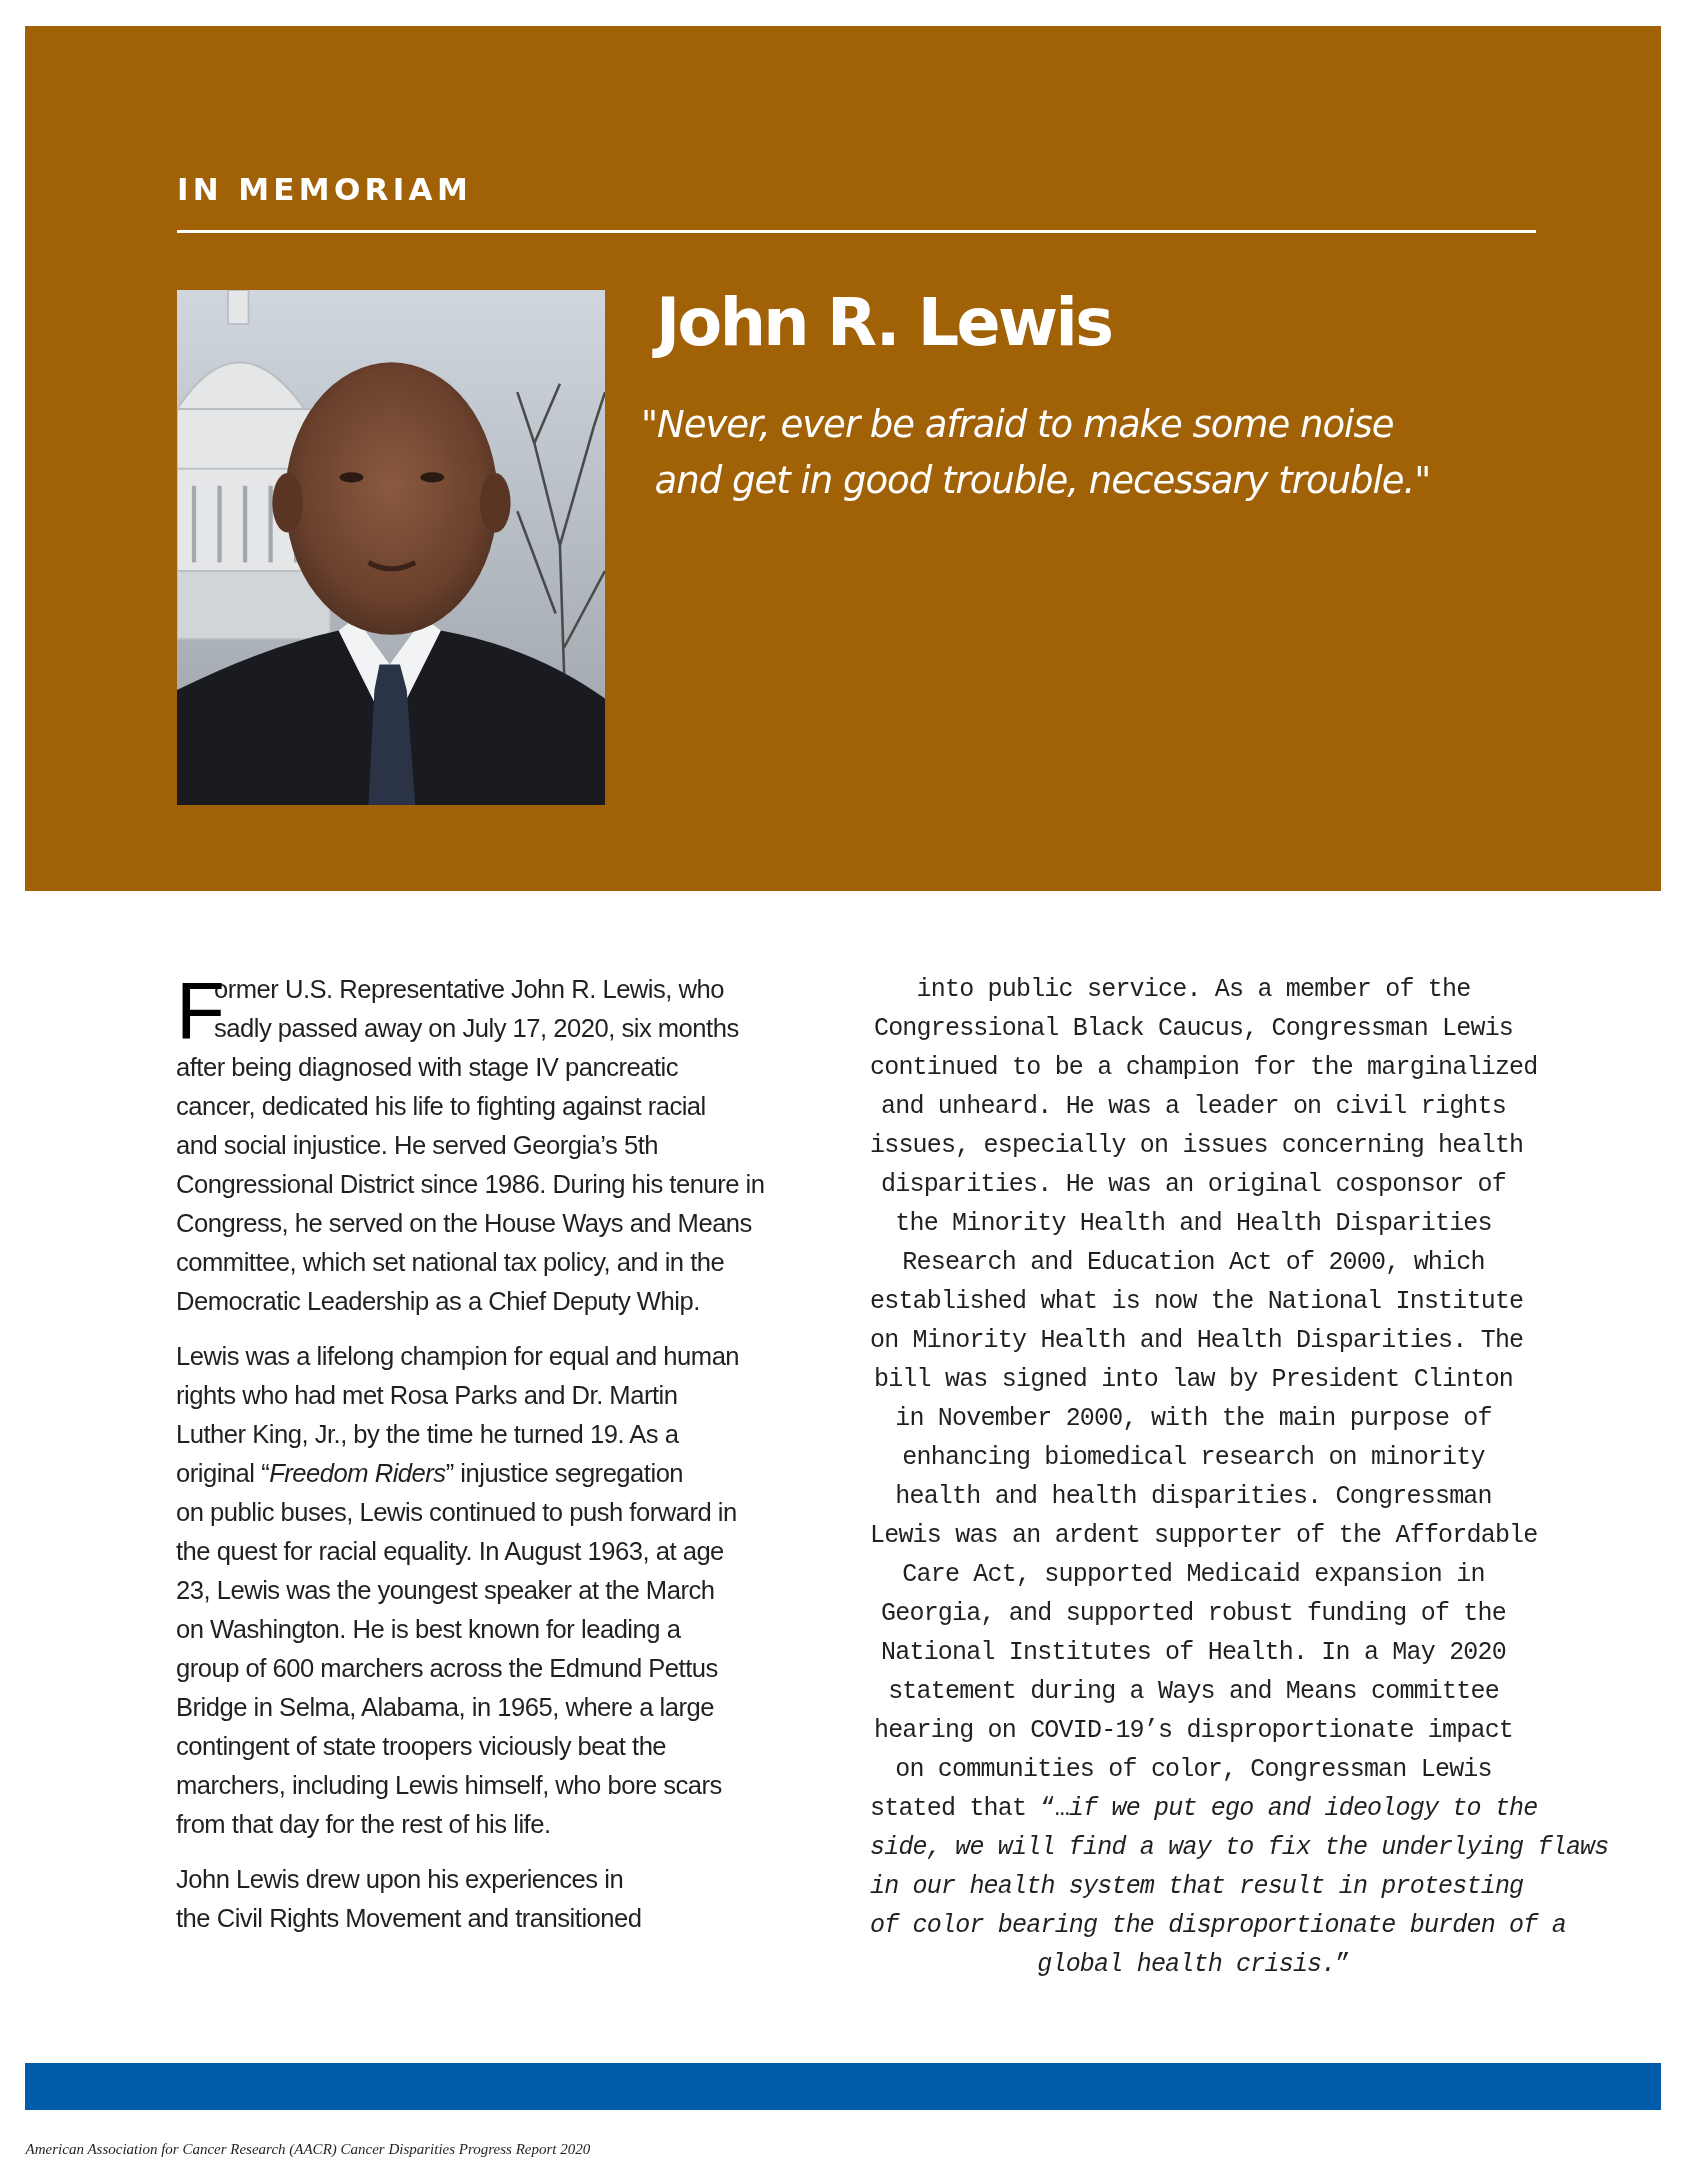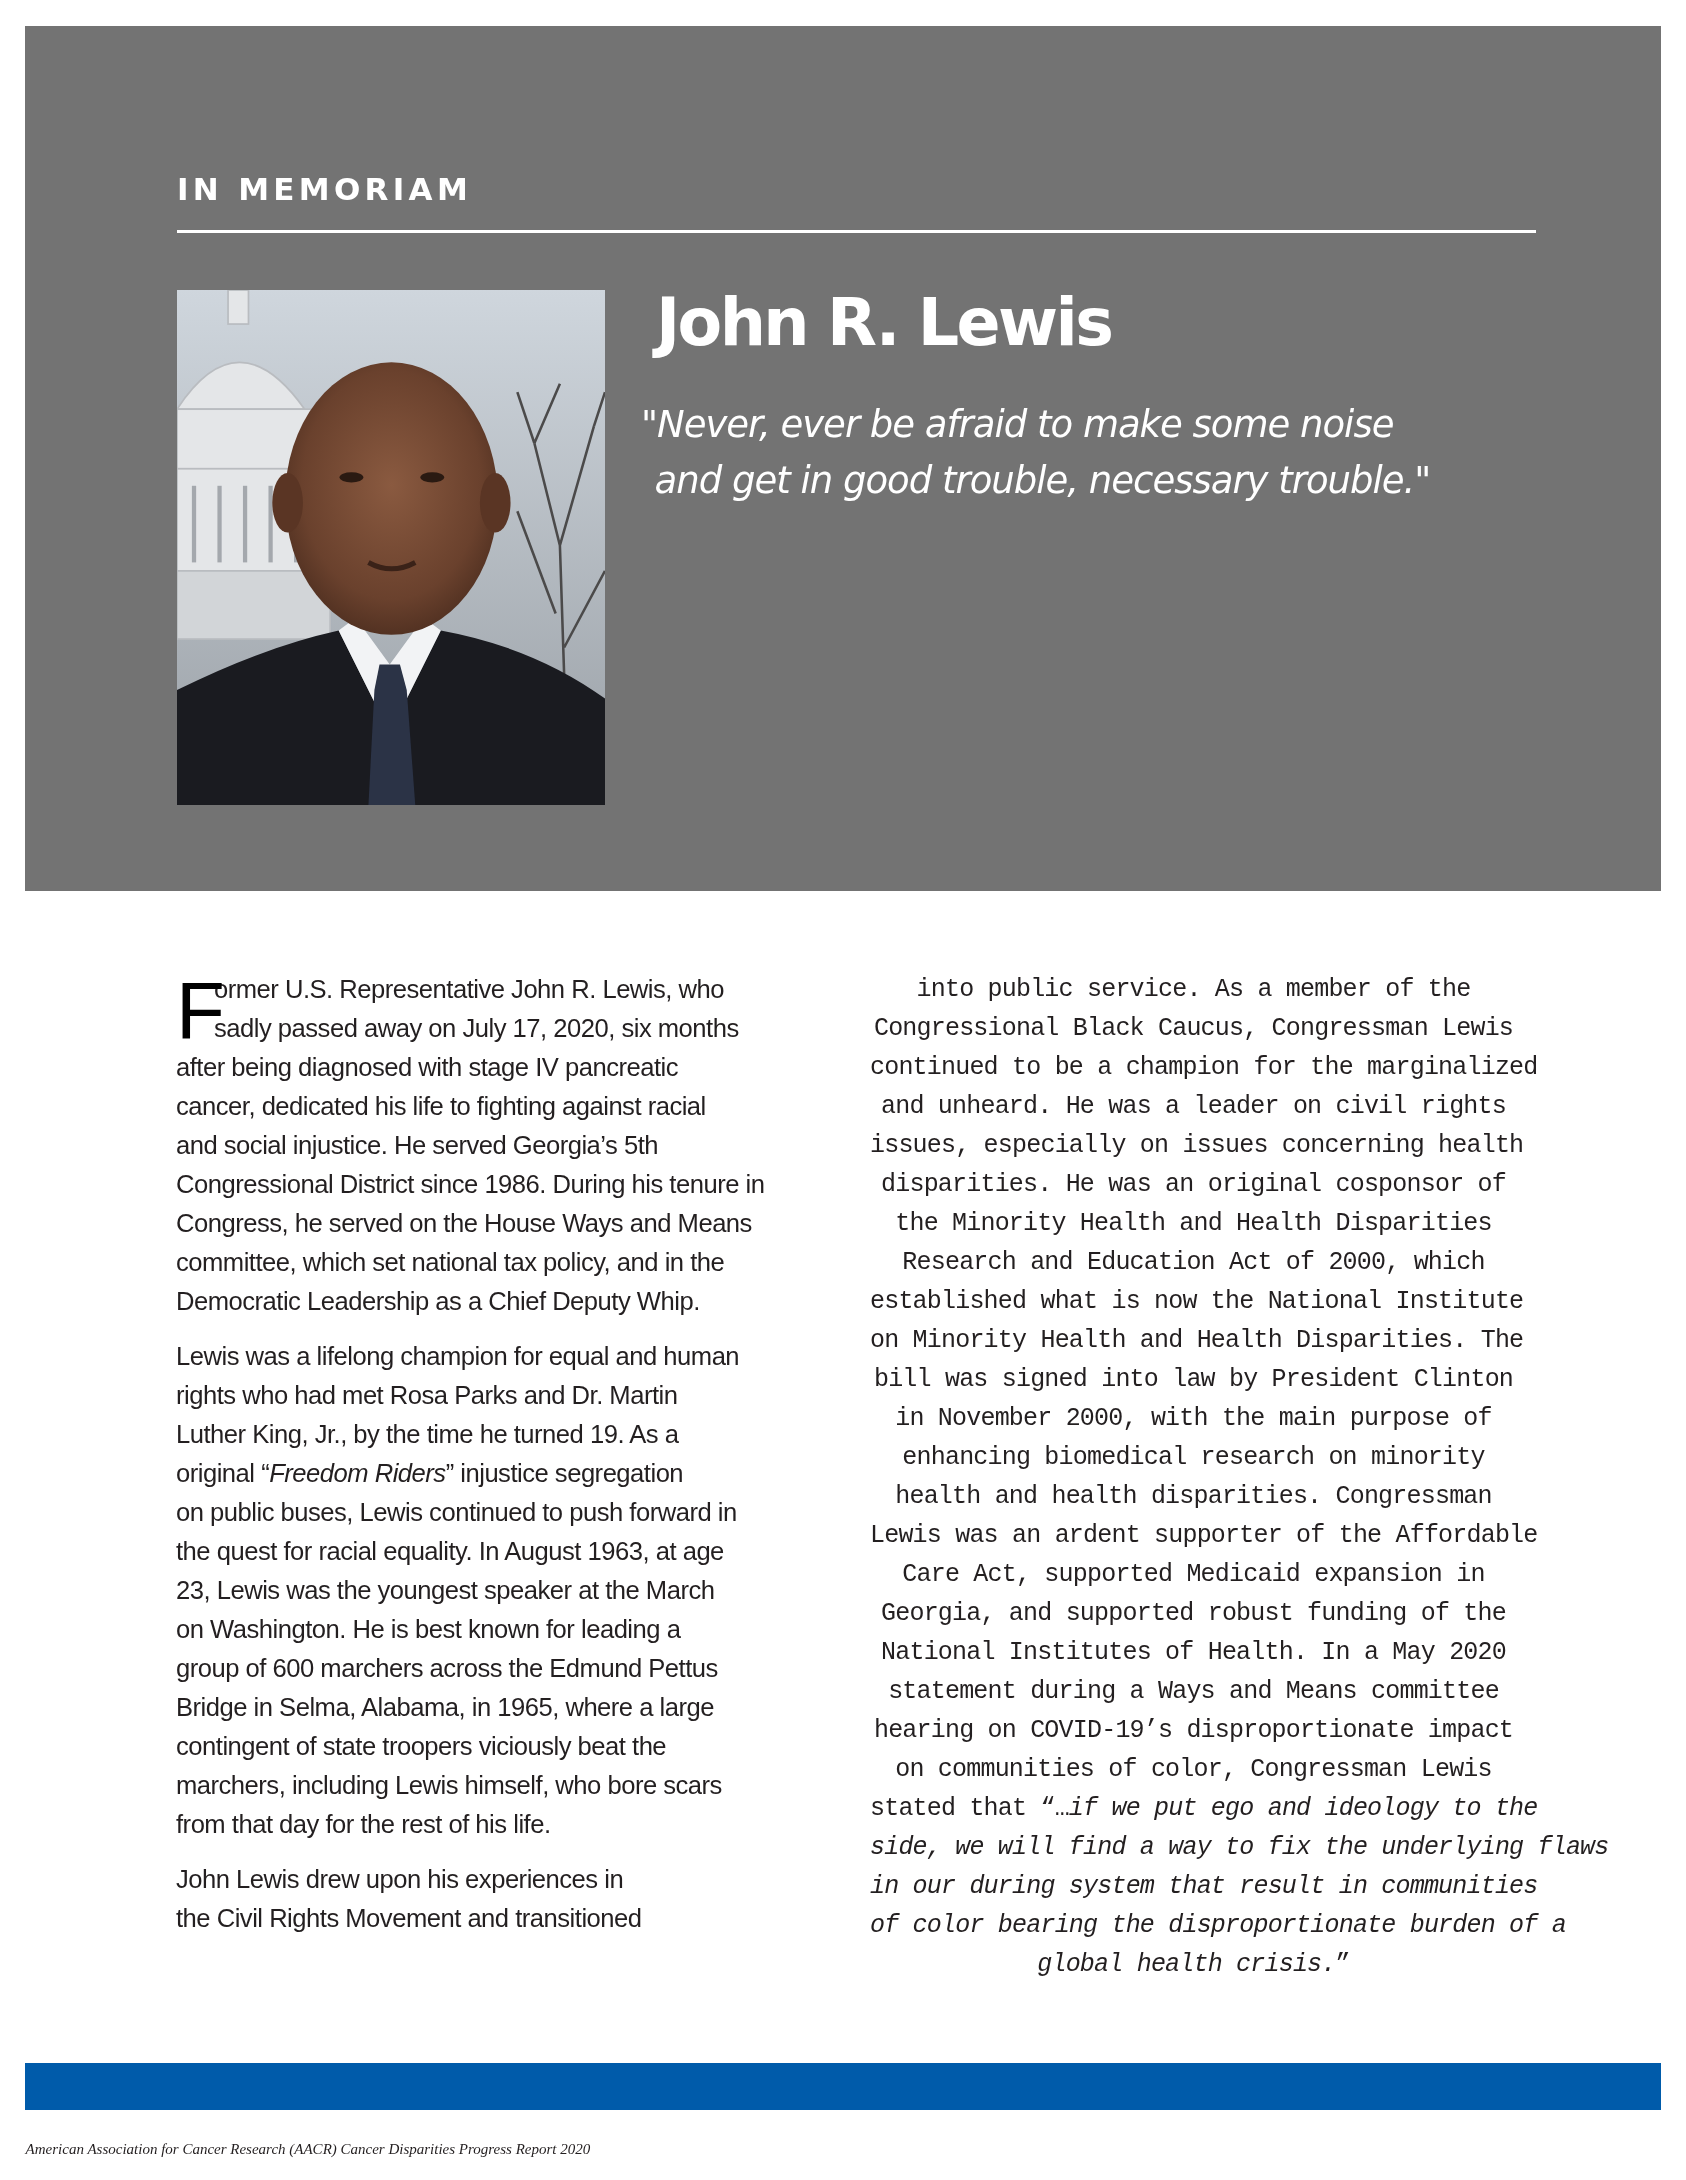--- a/index.html
+++ b/index.html
@@ -1,19 +1,19 @@
 <!DOCTYPE html>
 <html style="font-size:13.6px"><head>
 <meta charset="utf-8">
 <style>
   html, body { margin: 0; padding: 0; background: #ffffff; }
   body { width: 1687px; height: 2181px; position: relative; overflow: hidden;
          font-family: "Liberation Sans", sans-serif; color: #231f20; }
 
-  .hero { position: absolute; left: 25px; top: 25.6px; width: 1636px; height: 865px; background: #737373; }
+  .hero { position: absolute; left: 25px; top: 25.6px; width: 1636px; height: 865px; background: #a16207; }
   .kicker { position: absolute; left: 152px; top: 148px; color: #fff; font-family: "DejaVu Sans", sans-serif;
             font-weight: bold; font-size: 31px; letter-spacing: 4.3px; line-height: 1; }
   .rule { position: absolute; left: 152px; top: 204px; width: 1359px; height: 3.4px; background: #fff; }
 
   .photo { position: absolute; left: 152px; top: 264px; width: 428px; height: 515px; overflow: hidden;
            background: linear-gradient(180deg, #c9d1d9 0%, #b7bcc2 45%, #8d9196 100%); }
   .photo svg { display: block; width: 100%; height: 100%; }
 
   .name { position: absolute; left: 631px; top: 261px; color: #fff; font-family: "DejaVu Sans", sans-serif;
           font-weight: bold; font-size: 65px; letter-spacing: -2.6px; line-height: 1.1; white-space: nowrap; }
@@ -151,21 +151,21 @@
     <span class="line">health and health disparities. Congressman</span>
     <span class="line">Lewis was an ardent supporter of the Affordable</span>
     <span class="line">Care Act, supported Medicaid expansion in</span>
     <span class="line">Georgia, and supported robust funding of the</span>
     <span class="line">National Institutes of Health. In a May 2020</span>
     <span class="line">statement during a Ways and Means committee</span>
     <span class="line">hearing on COVID-19’s disproportionate impact</span>
     <span class="line">on communities of color, Congressman Lewis</span>
     <span class="line"><span>stated that “…</span><em>if we put ego and ideology to the</em></span>
     <em class="line">side, we will find a way to fix the underlying flaws</em>
-    <em class="line">in our during system that result in communities</em>
+    <em class="line">in our health system that result in protesting</em>
     <em class="line">of color bearing the disproportionate burden of a</em>
     <span class="line"><em>global health crisis.</em><span>”</span></span>
   </p>
 </div>
 
 <div class="footer-bar"></div>
 <div class="footer-text">American Association for Cancer Research (AACR) Cancer Disparities Progress Report 2020</div>
 
 
 </body></html>

